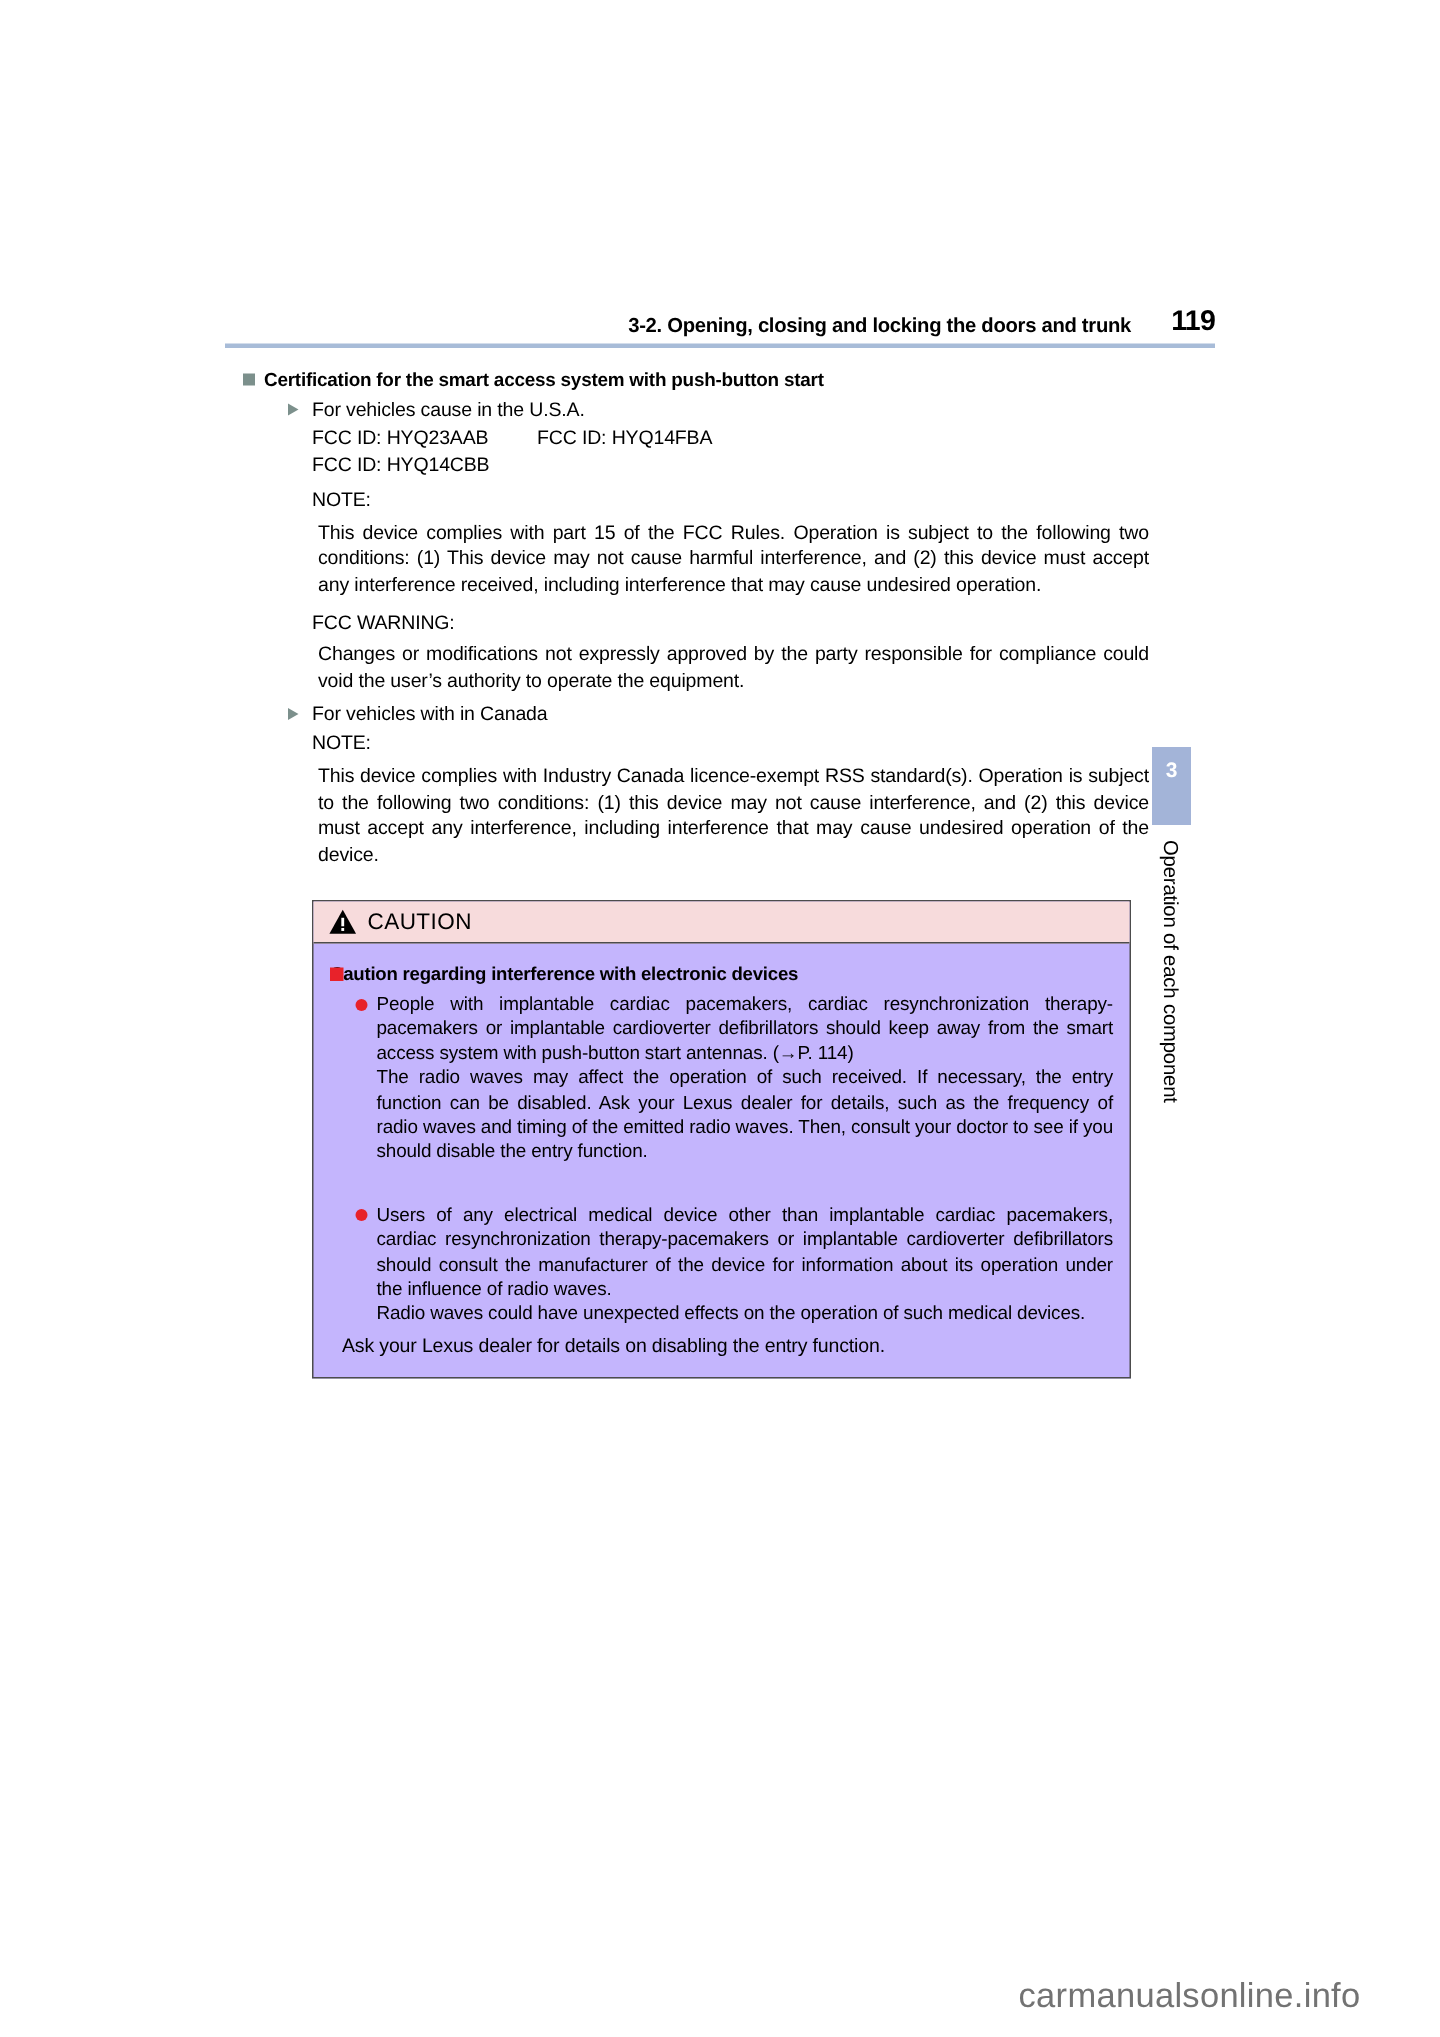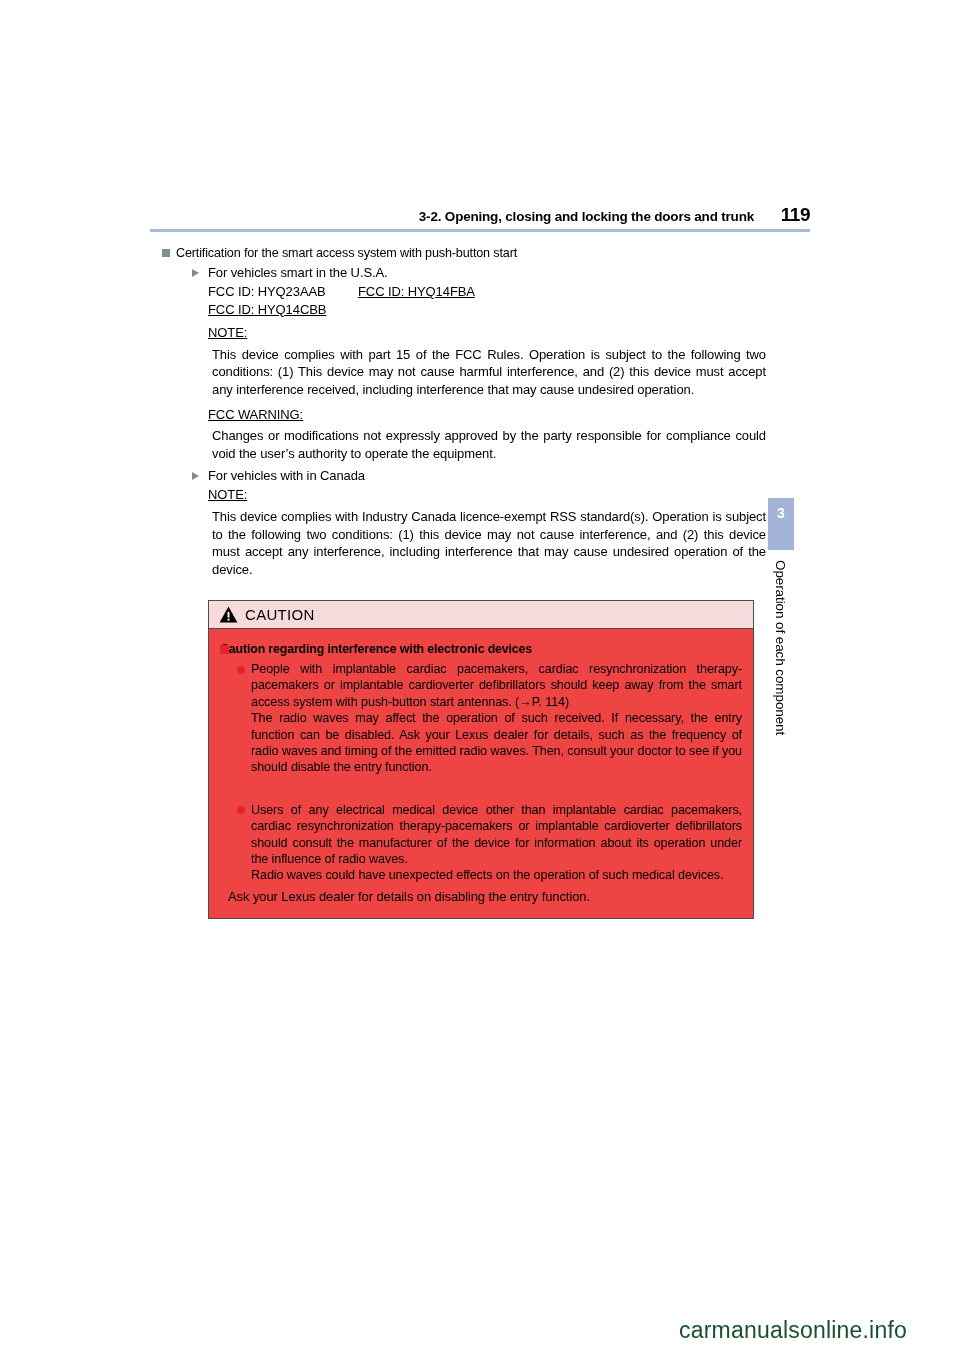--- a/index.html
+++ b/index.html
@@ -62,21 +62,21 @@
     position: absolute;
     left: 150px;
     top: 240px;
     width: 620px;
   }
 
   .sec-heading {
     position: relative;
     padding-left: 26px;
     font-size: 12.6px;
-    font-weight: normal;
+    font-weight: bold;
     letter-spacing: -0.15px;
     line-height: 18px;
     margin-top: 4px;
   }
   .sq-bullet {
     position: absolute;
     left: 12px;
     top: 5px;
     width: 8px;
     height: 8px;
@@ -103,40 +103,39 @@
   }
 
   .body-block {
     padding-left: 58px;
     font-size: 13px;
     line-height: 17.6px;
     letter-spacing: -0.1px;
   }
   .body-block .line {
     white-space: nowrap;
-    text-decoration: underline;
   }
   .just {
     text-align: justify;
     text-align-last: left;
   }
   .just p {
     margin: 4px;
   }
 
   .gap-sm { height: 3px; }
 
   
   .caution-box {
     position: absolute;
     left: 208px;
     top: 600px;
     width: 546px;
     border: 1.3px solid #4c4c4c;
-    background: #ef4444;
+    background: #c4b5fd;
     box-sizing: border-box;
   }
   .caution-head {
     background: #f7dbdc;
     border-bottom: 1.3px solid #4c4c4c;
     height: 27px;
     display: flex;
     align-items: center;
     padding-left: 10px;
   }
@@ -233,21 +232,21 @@
     transform-origin: left top;
     transform: rotate(90deg) translate(0, -20px);
   }
 
   
   .watermark {
     position: absolute;
     right: 18px;
     bottom: 14px;
     font-size: 23px;
-    color: #14532d;
+    color: #737373;
     letter-spacing: 0.2px;
   }
 </style>
 </head>
 <body>
 
 <div class="page">
 
   <div class="header">
     <div class="header-title">3-2. Opening, closing and locking the doors and trunk</div>
@@ -257,21 +256,21 @@
 
   <div class="content">
 
     <div class="sec-heading">
       <span class="sq-bullet"></span>
       <span>Certification for the smart access system with push-button start</span>
     </div>
 
     <div class="sub-heading">
       <span class="tri-bullet"></span>
-      <span>For vehicles smart in the U.S.A.</span>
+      <span>For vehicles cause in the U.S.A.</span>
     </div>
 
     <div class="body-block">
       <div class="line">
         <span style="display:inline-block;width:150px;">FCC ID: HYQ23AAB</span><span>FCC ID: HYQ14FBA</span>
       </div>
       <div class="line">FCC ID: HYQ14CBB</div>
     </div>
     <div class="gap-sm"></div>
     <div class="gap-sm"></div>

